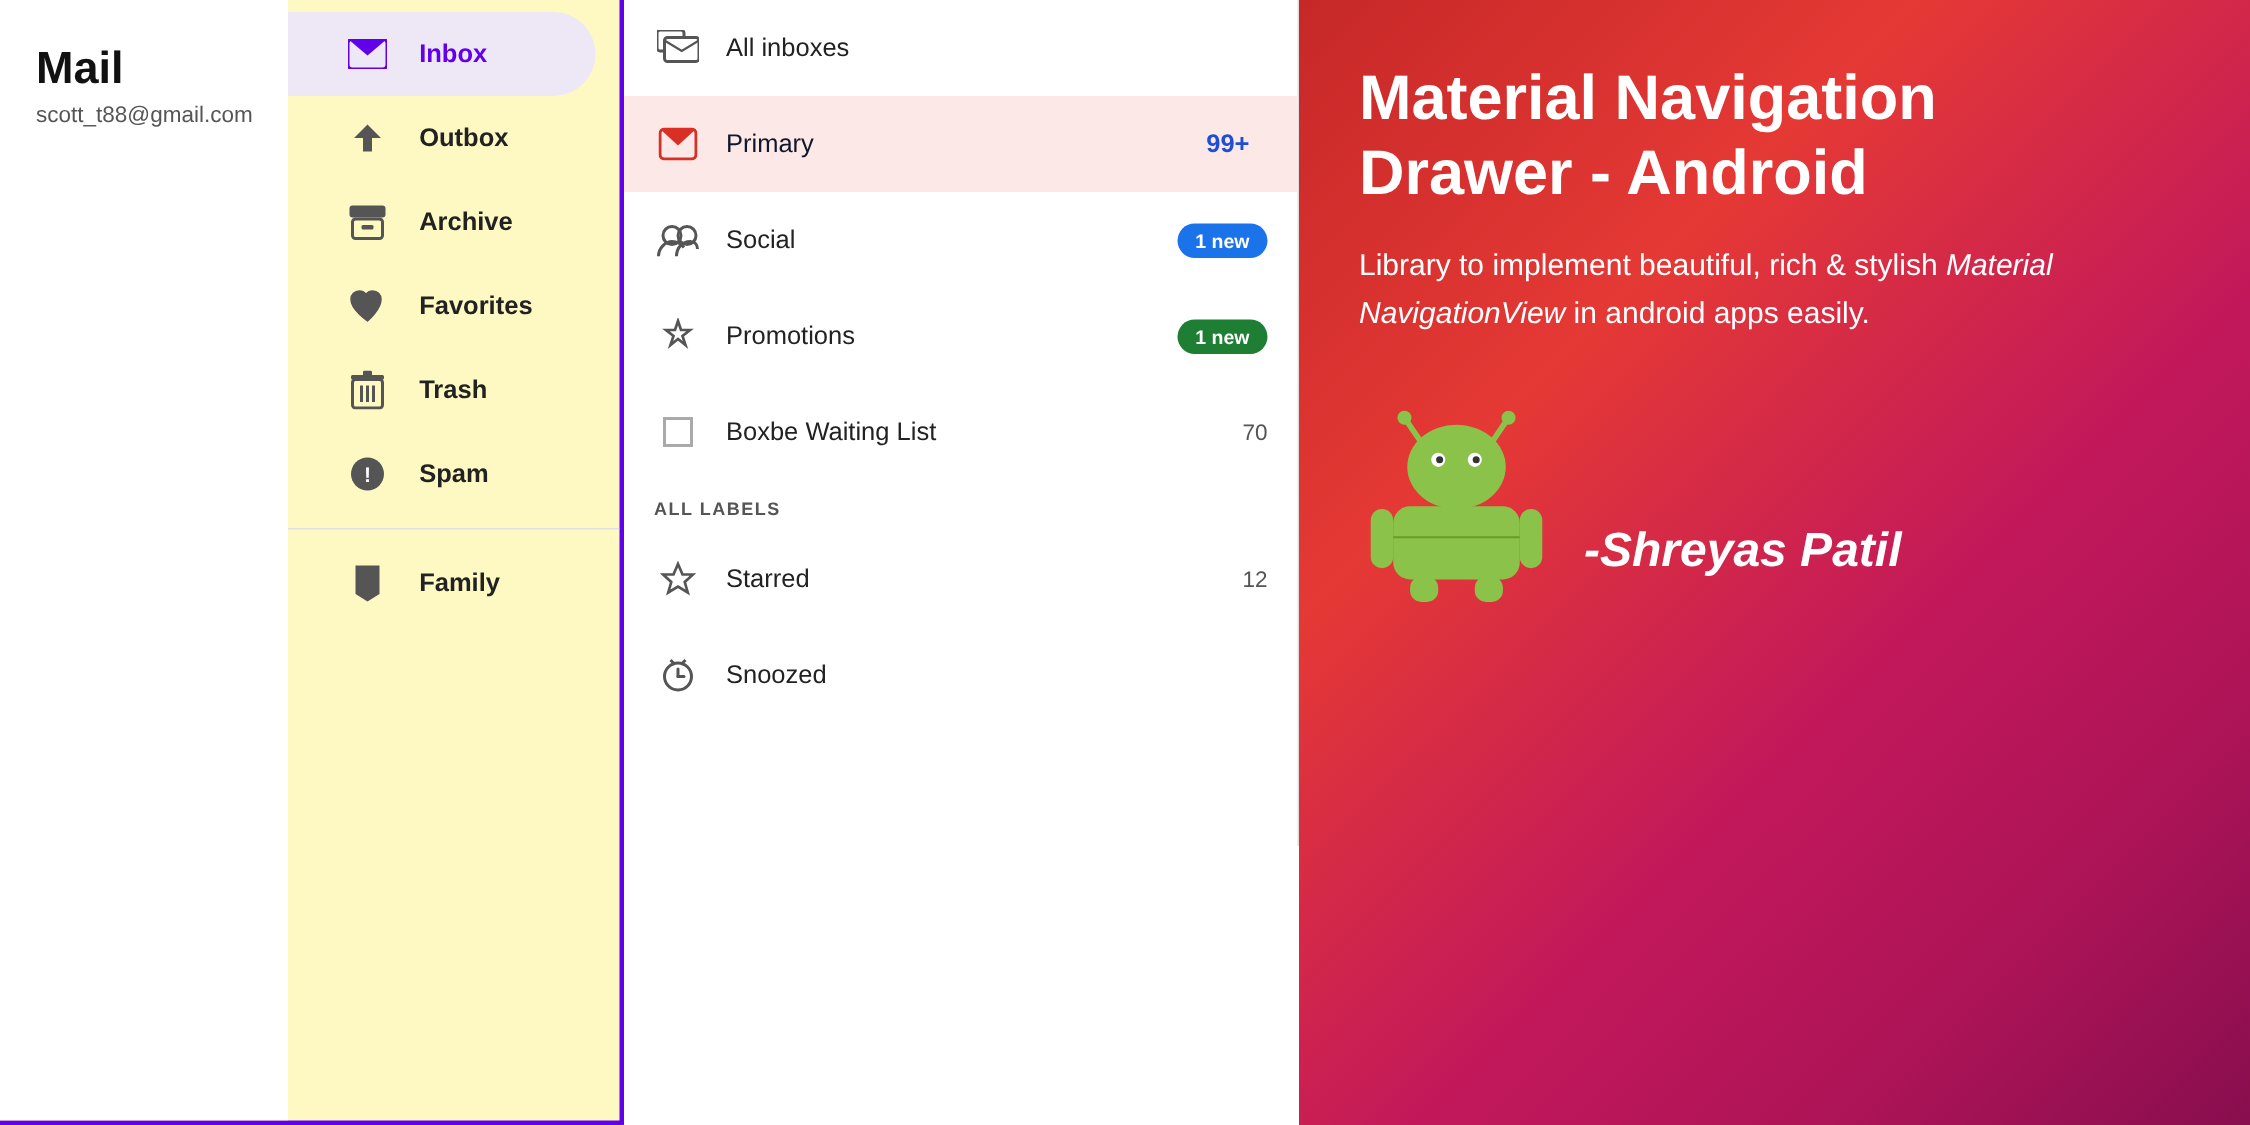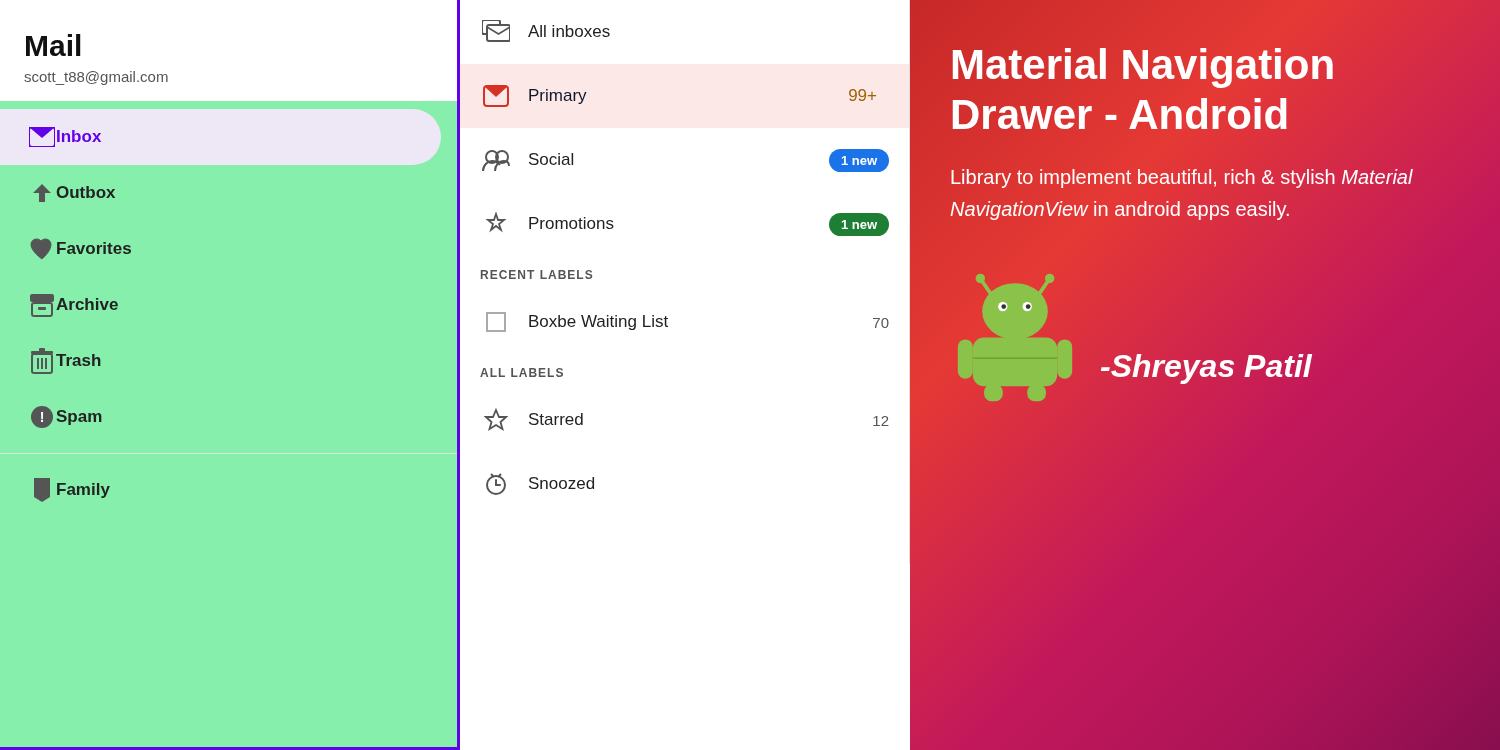--- a/index.html
+++ b/index.html
@@ -6,27 +6,27 @@
     body {
       width: 1500px;
       height: 750px;
       display: flex;
       font-family: 'Segoe UI', Arial, sans-serif;
       overflow: hidden;
     }
 
     
     .left-panel {
-      width: 460px;
+      width: 416px;
       height: 750px;
-      background: #86efac;
+      background: #fef9c3;
       border-right: 3px solid #6200ea;
       border-bottom: 3px solid #6200ea;
       display: flex;
-      flex-direction: column;
+      flex-direction: row;
       overflow: hidden;
     }
 
     .mail-header {
       padding: 28px 24px 16px 24px;
       background: #fff;
     }
 
     .mail-title {
       font-size: 30px;
@@ -42,24 +42,25 @@
     }
 
     .nav-items {
       padding: 8px 0;
       flex: 1;
     }
 
     .nav-item {
       display: flex;
       align-items: center;
-      padding: 14px 28px;
+      padding: 14px 39px;
       cursor: pointer;
       border-radius: 0 28px 28px 0;
       margin-right: 16px;
+      gap: 20px;
     }
 
     .nav-item.active {
       background: #ede7f6;
     }
 
     .nav-item-icon {
       width: 28px;
       height: 28px;
       display: flex;
@@ -158,23 +159,23 @@
     .badge-plain {
       background: none;
       color: #555;
       font-weight: 500;
       font-size: 15px;
       padding: 0;
     }
 
     .badge-red {
       background: none;
-      color: #a16207;
+      color: #1d4ed8;
       font-size: 17px;
-      font-weight: 400;
+      font-weight: 700;
     }
 
     .section-header {
       padding: 12px 20px 8px 20px;
       font-size: 12px;
       font-weight: 700;
       color: #555;
       letter-spacing: 1px;
     }
 
@@ -260,36 +261,36 @@
       <div class="nav-item-icon">
         <svg width="22" height="22" viewBox="0 0 22 22">
           <polygon points="2,11 11,2 20,11 14,11 14,20 8,20 8,11" fill="#555"></polygon>
         </svg>
       </div>
       <span class="nav-item-label">Outbox</span>
     </div>
 
     <div class="nav-item">
       <div class="nav-item-icon">
-        <svg width="24" height="22" viewBox="0 0 24 22">
-          <path d="M12 21C12 21 1 13.5 1 6.5C1 3.42 3.42 1 6.5 1C8.24 1 9.91 1.81 11 3.08C12.09 1.81 13.76 1 15.5 1C18.58 1 21 3.42 21 6.5C21 13.5 12 21 12 21Z" fill="#555" stroke="#555" stroke-width="1"></path>
-        </svg>
-      </div>
-      <span class="nav-item-label">Favorites</span>
-    </div>
-
-    <div class="nav-item">
-      <div class="nav-item-icon">
         <svg width="26" height="24" viewBox="0 0 26 24">
           <rect x="1" y="1" width="24" height="8" rx="2" fill="#555"></rect>
           <rect x="3" y="10" width="20" height="13" rx="2" fill="none" stroke="#555" stroke-width="2"></rect>
           <rect x="9" y="14" width="8" height="3" rx="1" fill="#555"></rect>
         </svg>
       </div>
       <span class="nav-item-label">Archive</span>
+    </div>
+
+    <div class="nav-item">
+      <div class="nav-item-icon">
+        <svg width="24" height="22" viewBox="0 0 24 22">
+          <path d="M12 21C12 21 1 13.5 1 6.5C1 3.42 3.42 1 6.5 1C8.24 1 9.91 1.81 11 3.08C12.09 1.81 13.76 1 15.5 1C18.58 1 21 3.42 21 6.5C21 13.5 12 21 12 21Z" fill="#555" stroke="#555" stroke-width="1"></path>
+        </svg>
+      </div>
+      <span class="nav-item-label">Favorites</span>
     </div>
 
     <div class="nav-item">
       <div class="nav-item-icon">
         <svg width="22" height="26" viewBox="0 0 22 26">
           <rect x="1" y="6" width="20" height="19" rx="2" fill="none" stroke="#555" stroke-width="2"></rect>
           <rect x="0" y="3" width="22" height="3" rx="1" fill="#555"></rect>
           <rect x="8" y="0" width="6" height="4" rx="1" fill="#555"></rect>
           <line x1="7" y1="10" x2="7" y2="21" stroke="#555" stroke-width="2"></line>
           <line x1="11" y1="10" x2="11" y2="21" stroke="#555" stroke-width="2"></line>
@@ -364,21 +365,20 @@
     <div class="inbox-item">
       <div class="inbox-item-icon">
         <svg width="24" height="24" viewBox="0 0 24 24">
           <path d="M12 2 L14 8 L20 8 L15 12 L17 18 L12 14 L7 18 L9 12 L4 8 L10 8 Z" fill="none" stroke="#555" stroke-width="1.8"></path>
         </svg>
       </div>
       <span class="inbox-item-label">Promotions</span>
       <span class="badge badge-green">1 new</span>
     </div>
 
-    <div class="section-header">RECENT LABELS</div>
 
     <div class="inbox-item">
       <div class="inbox-item-icon">
         <svg width="22" height="22" viewBox="0 0 22 22">
           <path d="M2 2 H20 L20 20 L11 20 L2 20 Z" fill="none" stroke="#aaa" stroke-width="2"></path>
         </svg>
       </div>
       <span class="inbox-item-label">Boxbe Waiting List</span>
       <span class="badge badge-plain">70</span>
     </div>

